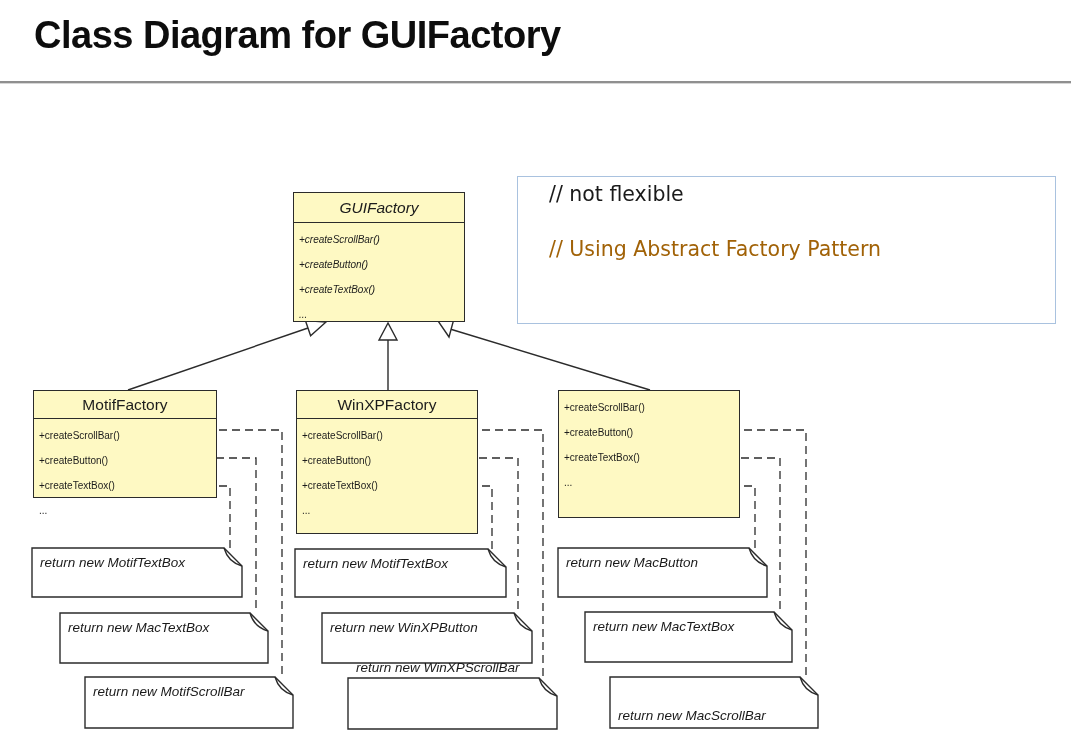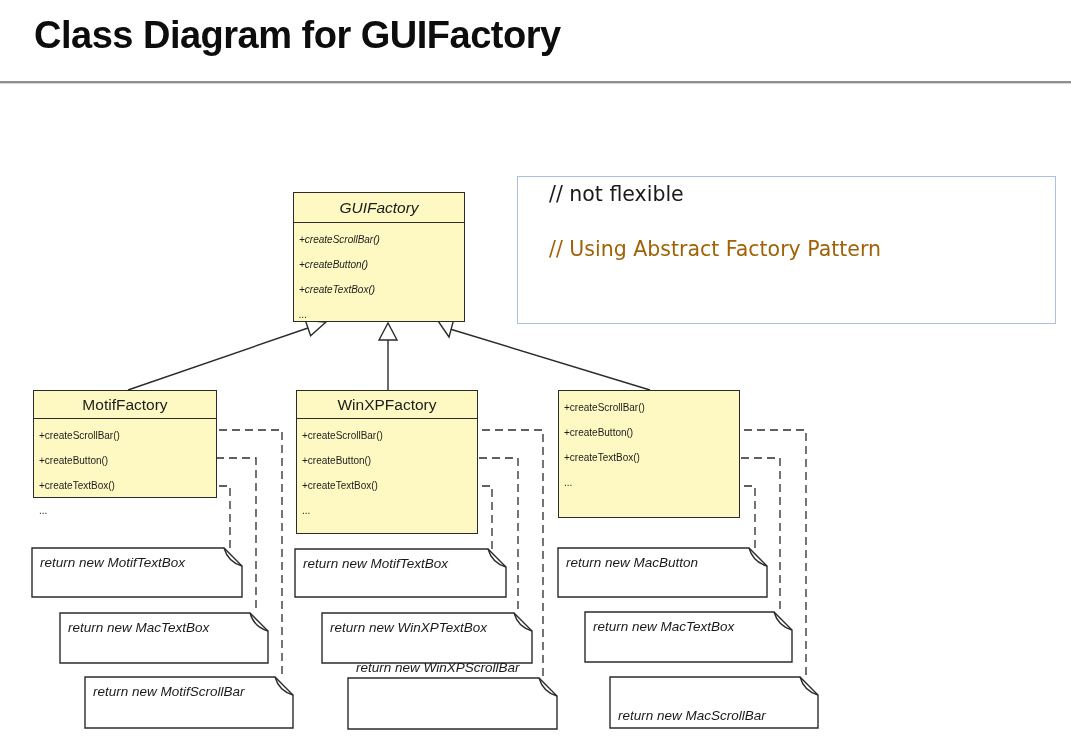--- a/index.html
+++ b/index.html
@@ -143,21 +143,21 @@
       <div class="cls-method">+createButton()</div>
       <div class="cls-method">+createTextBox()</div>
       <div class="cls-method">...</div>
     </div>
   </div>
 
   <div class="note-label" style="left:40px;top:555px">return new MotifTextBox</div>
   <div class="note-label" style="left:68px;top:620px">return new MacTextBox</div>
   <div class="note-label" style="left:93px;top:684px">return new MotifScrollBar</div>
   <div class="note-label" style="left:303px;top:556px">return new MotifTextBox</div>
-  <div class="note-label" style="left:330px;top:620px">return new WinXPTextBox</div>
+  <div class="note-label" style="left:330px;top:620px">return new WinXPButton</div>
   <div class="note-label" style="left:356px;top:660px">return new WinXPScrollBar</div>
   <div class="note-label" style="left:566px;top:555px">return new MacButton</div>
   <div class="note-label" style="left:593px;top:619px">return new MacTextBox</div>
   <div class="note-label" style="left:618px;top:708px">return new MacScrollBar</div>
 
   <div class="code-box">
     <div class="code-line plain">// not flexible</div>
     <div class="code-line plain"></div>
     <div class="code-line highlight">// Using Abstract Factory Pattern</div>
   </div>

